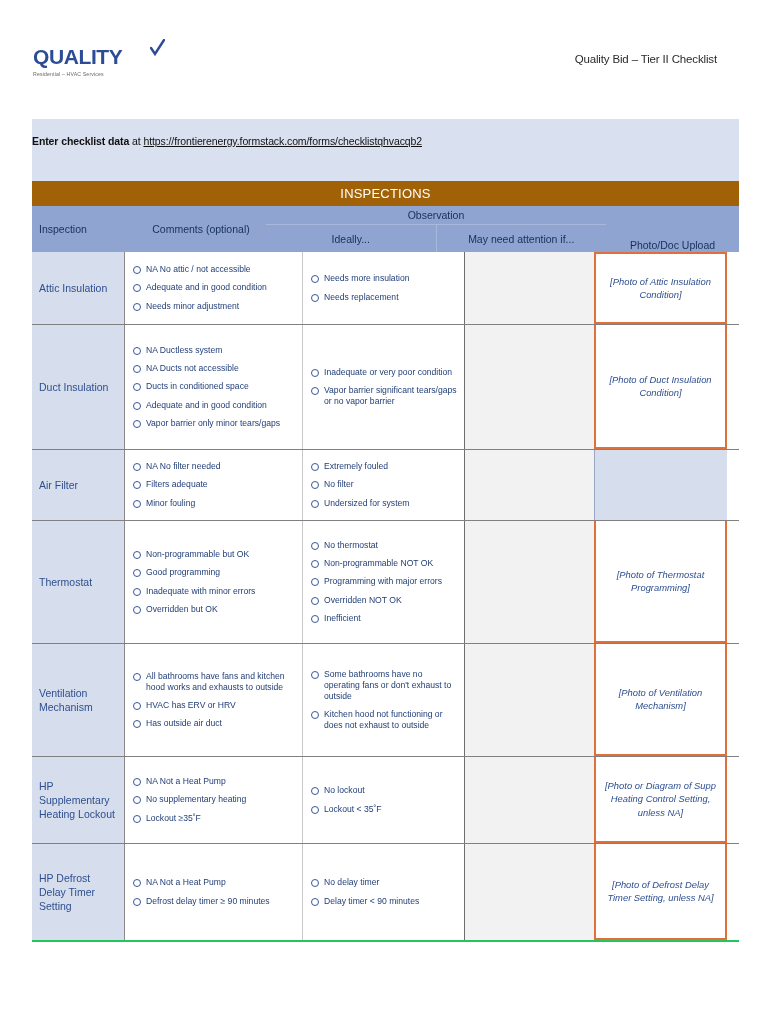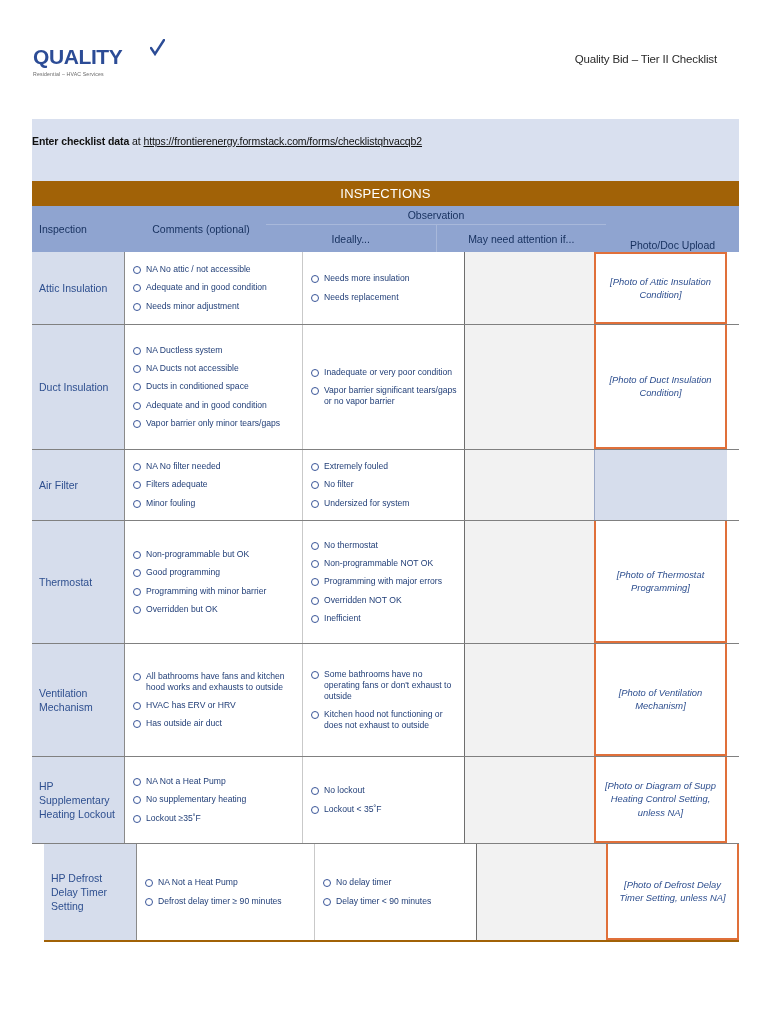--- a/index.html
+++ b/index.html
@@ -152,21 +152,21 @@
     width: 133px;
     justify-content: center;
     margin-top: 31px;
   }
 
   
   .row {
     display: flex;
     border-bottom: 1px solid #808080;
   }
-  .row:last-child { border-bottom: 2px solid #a16207; margin-left: 12px; }
+  .row:last-child { border-bottom: 2px solid #22c55e; }
 
   .c-insp {
     width: 92px;
     box-sizing: border-box;
     background: #D6DDEC;
     color: #2E4F8F;
     font-size: 10.5px;
     padding: 4px 5px 4px 7px;
     display: flex;
     align-items: center;
@@ -375,21 +375,21 @@
           <div class="opt">
             <span class="radio"></span>
             <span class="opt-text">Non-programmable but OK</span>
           </div>
           <div class="opt">
             <span class="radio"></span>
             <span class="opt-text">Good programming</span>
           </div>
           <div class="opt">
             <span class="radio"></span>
-            <span class="opt-text">Programming with minor barrier</span>
+            <span class="opt-text">Inadequate with minor errors</span>
           </div>
           <div class="opt">
             <span class="radio"></span>
             <span class="opt-text">Overridden but OK</span>
           </div>
         </div>
         <div class="c-attn">
           <div class="opt">
             <span class="radio"></span>
             <span class="opt-text">No thermostat</span>

